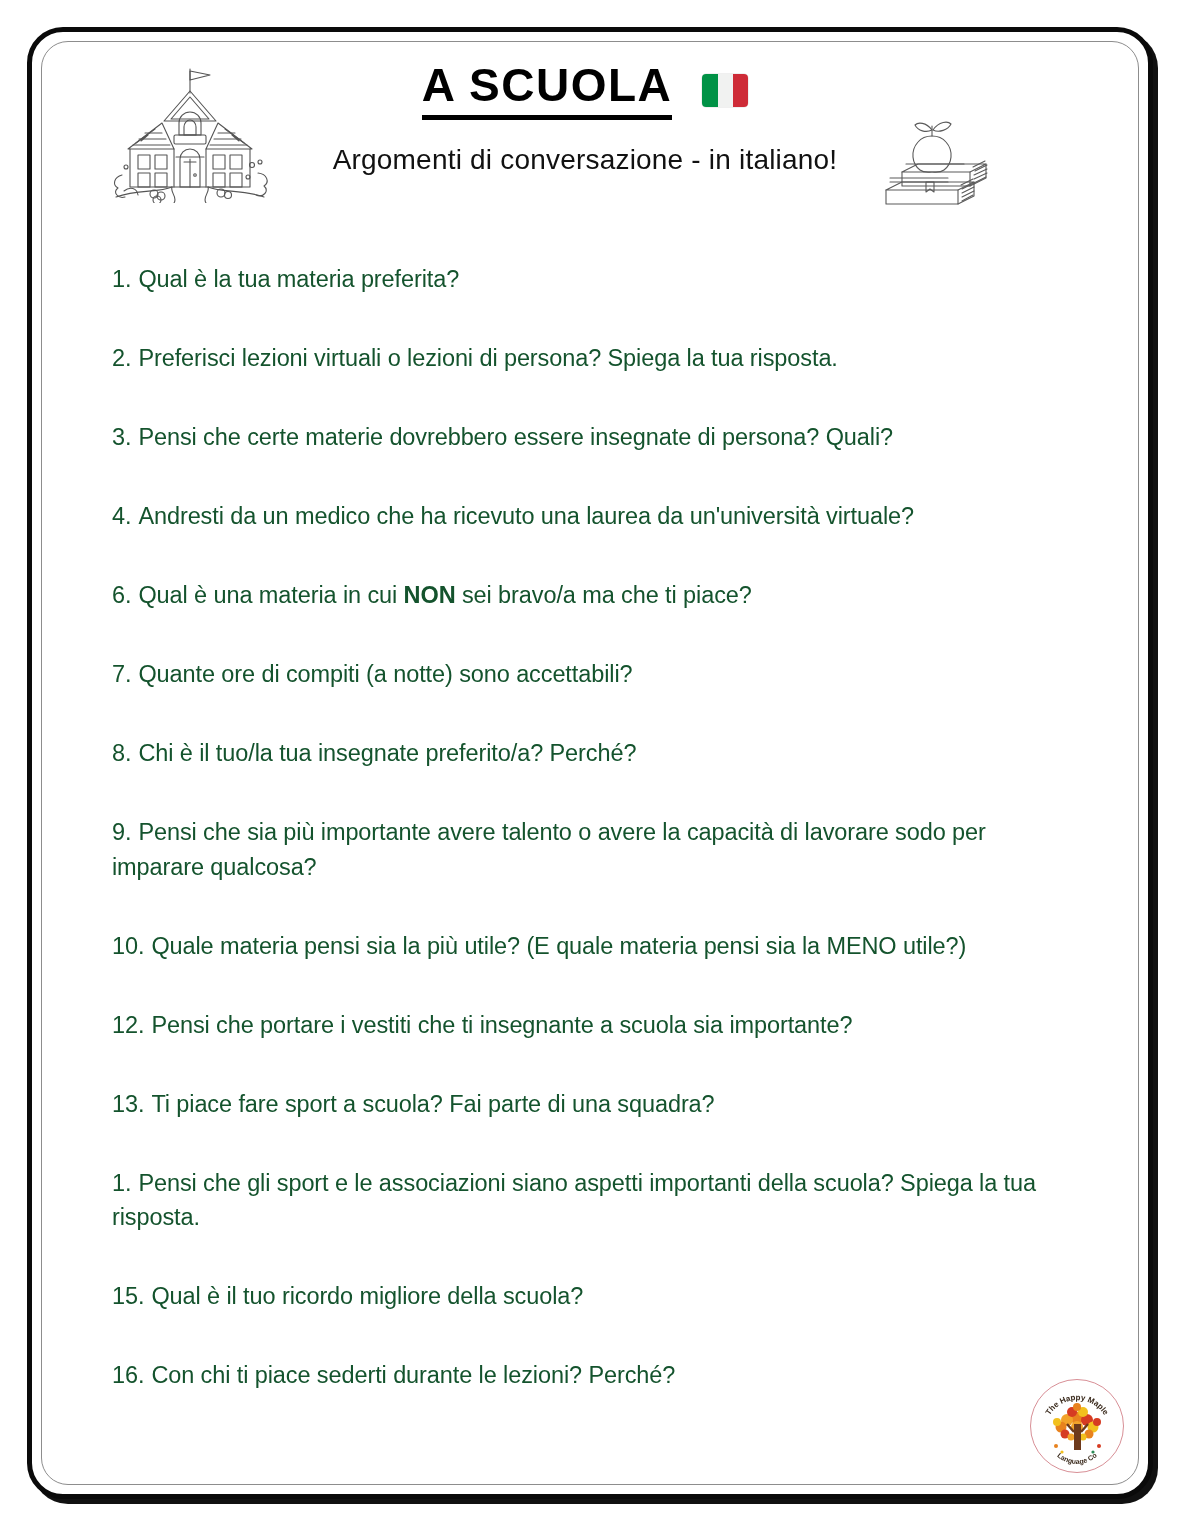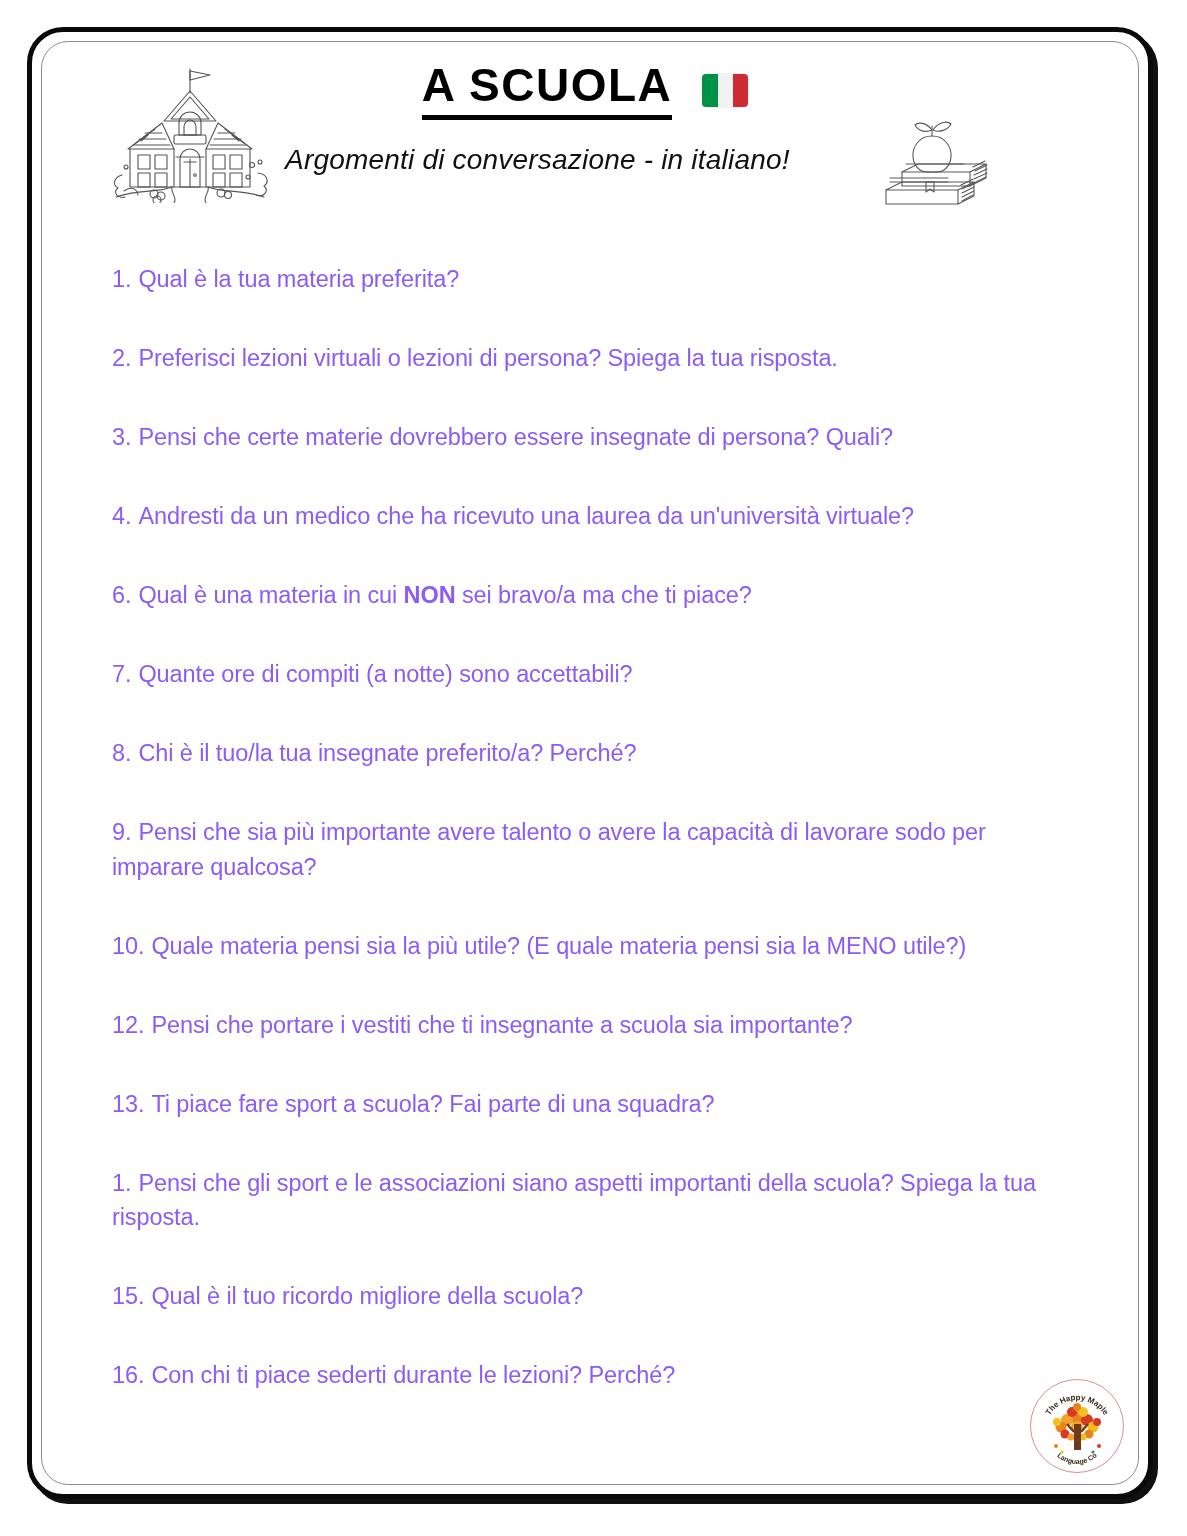--- a/index.html
+++ b/index.html
@@ -53,21 +53,21 @@
     left: 30px;
     top: 18px;
     width: 180px;
     height: 140px;
   }
   #title-block {
     position: absolute;
     left: 215px;
     top: 14px;
     width: 600px;
-    text-align: left;
+    text-align: center;
   }
   #worksheet-title {
     font-family: "Liberation Sans", sans-serif;
     font-size: 46px;
     font-weight: 700;
     letter-spacing: 1.5px;
     color: #000000;
     display: inline-block;
     border-bottom: 5px solid #000;
     padding-bottom: 3px;
@@ -87,21 +87,20 @@
     border-radius: 4px;
     overflow: hidden;
     flex: 0 0 auto;
     margin-top: 2px;
     box-shadow: 0 0 0 0.5px rgba(0,0,0,0.12);
   }
   #flag-icon span { display: block; float: left; width: 33.34%; height: 100%; }
   #worksheet-subtitle {
     margin-top: 24px;
     font-family: "Liberation Sans", sans-serif;
-    font-style: italic;
     font-size: 28px;
     color: #111111;
     letter-spacing: 0.2px;
     white-space: nowrap;
   }
   #apple-books {
     position: absolute;
     left: 800px;
     top: 55px;
     width: 135px;
@@ -112,21 +111,21 @@
   #questions {
     position: absolute;
     left: 112px;
     top: 262px;
     width: 945px;
   }
   .question {
     font-family: "Liberation Sans", sans-serif;
     font-size: 23.5px;
     line-height: 1.45;
-    color: #8b5cf6;
+    color: #14532d;
     margin-bottom: 45px;
     letter-spacing: -0.1px;
   }
   .question:last-child { margin-bottom: 0; }
   .q-num { margin-right: 7px; }
   .question b { font-weight: 700; }
 
   
   #brand-logo {
     position: absolute;

